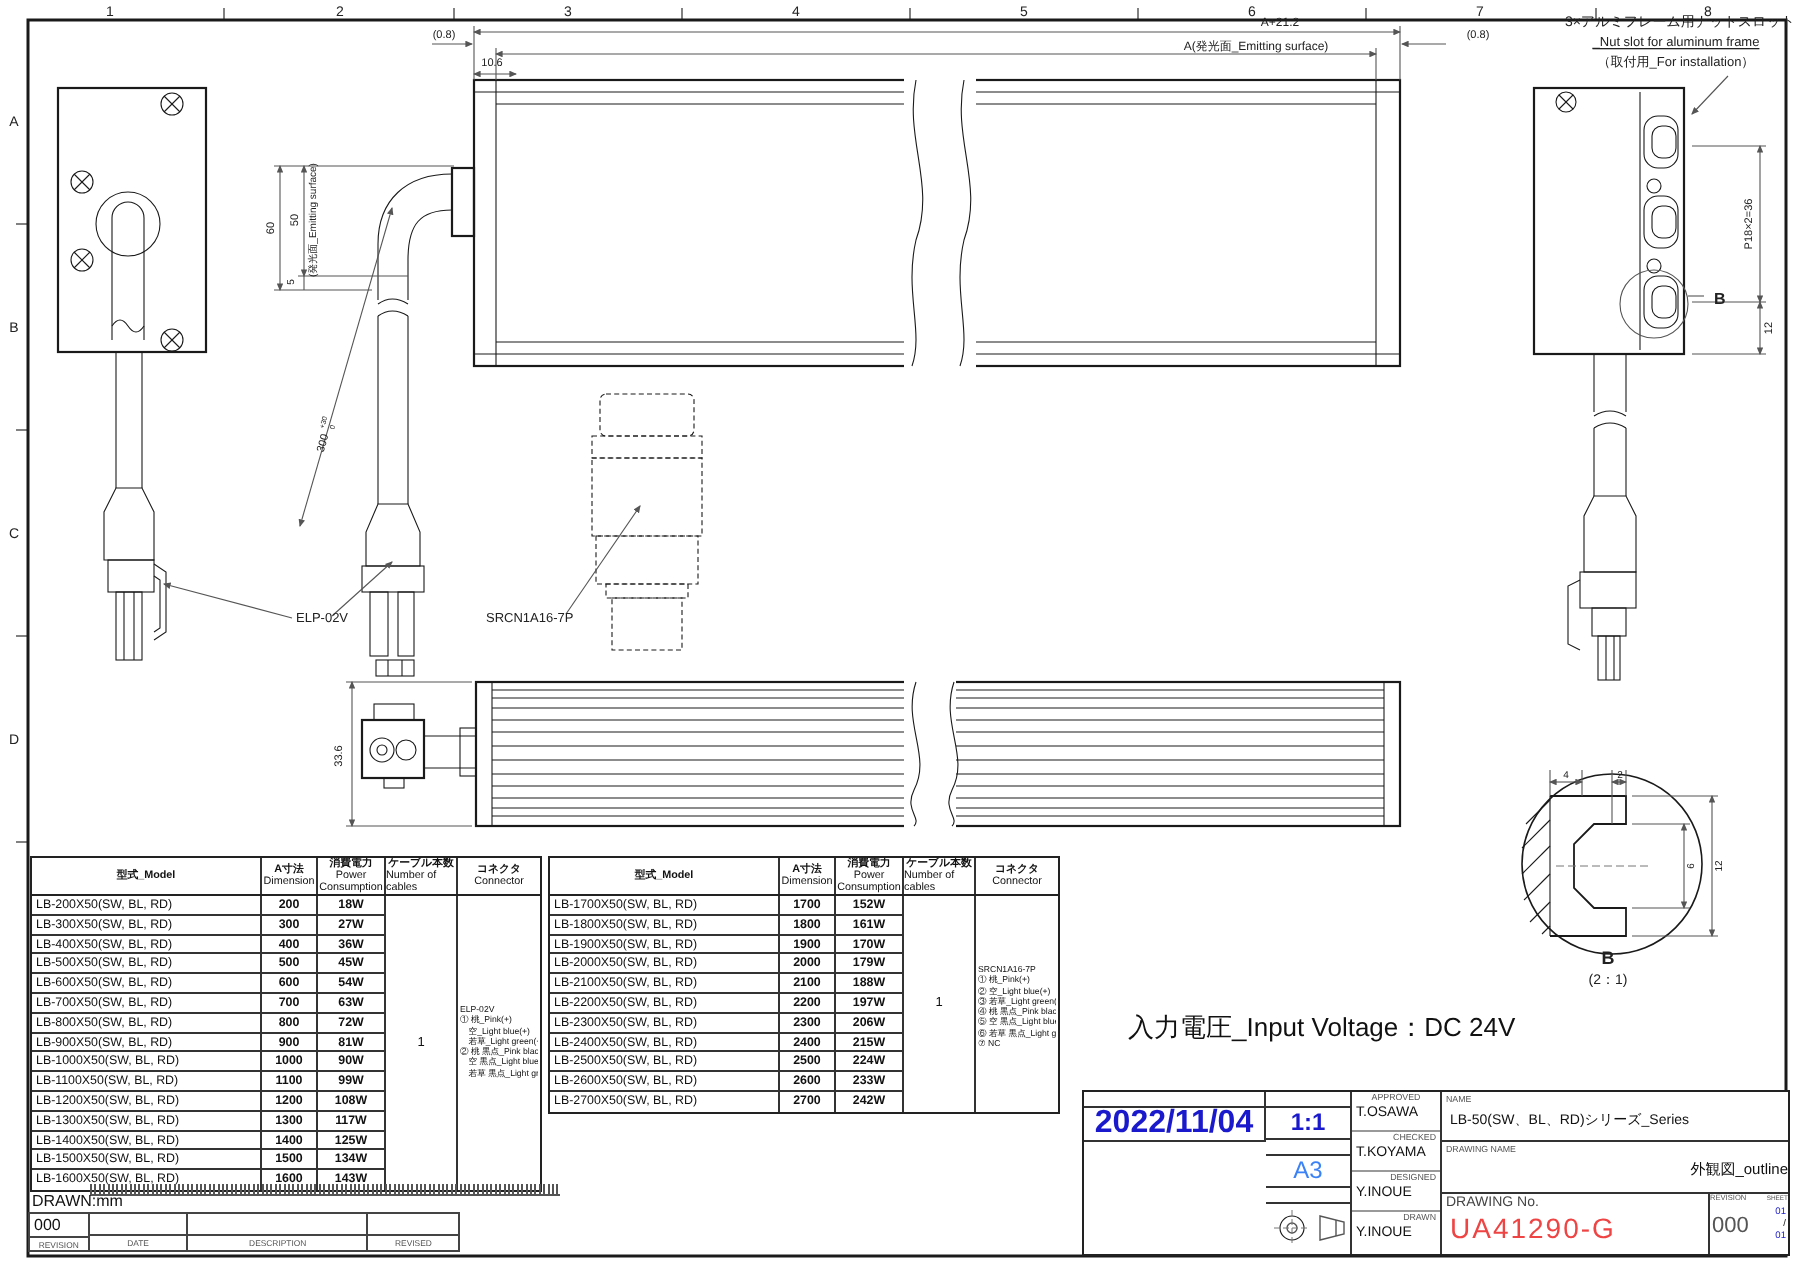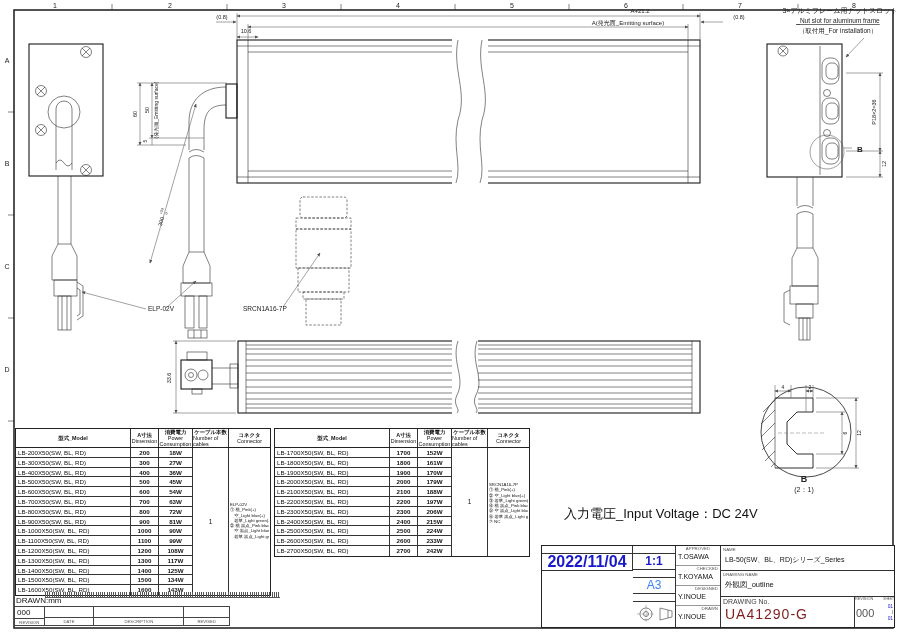--- a/index.html
+++ b/index.html
@@ -594,25 +594,25 @@
     <div class="lab" style="text-align:right;padding-right:2px;height:7px;">DRAWN</div>
     <div class="rname" style="padding-left:2px;height:12px;">Y.INOUE</div>
   </div>
 
   <div class="cell bb" style="left:179px;top:0;width:173px;height:25px;">
     <div class="lab" style="padding:1px 0 0 2px;">NAME</div>
     <div style="font-size:7px;padding:3px 0 0 4px;">LB-50(SW、BL、RD)シリーズ_Series</div>
   </div>
   <div class="cell bb" style="left:179px;top:25px;width:173px;height:26px;">
     <div class="lab" style="padding:1px 0 0 2px;">DRAWING  NAME</div>
-    <div style="font-size:7.5px;padding:3px 0 0 4px;">外観図_outline</div>
+    <div style="font-size:7.5px;padding:3px 0 0 4px;text-align:right;">外観図_outline</div>
   </div>
   <div class="cell br" style="left:179px;top:51px;width:134px;height:30px;">
     <div style="font-size:7px;color:#444;padding:1px 0 0 2px;">DRAWING No.</div>
-    <div style="font-size:14px;color:#7f1d1d;padding:1px 0 0 4px;letter-spacing:1px;">UA41290-G</div>
+    <div style="font-size:14px;color:#ef4444;padding:1px 0 0 4px;letter-spacing:1px;">UA41290-G</div>
   </div>
   <div class="cell" style="left:313px;top:51px;width:39px;height:30px;">
     <div style="display:flex;justify-content:space-between;">
       <span class="lab" style="font-size:3.8px;">REVISION</span>
       <span class="lab" style="font-size:3.2px;">SHEET</span>
     </div>
     <div style="display:flex;justify-content:space-between;align-items:center;height:22px;">
       <span style="font-size:11px;color:#555;padding-left:1px;">000</span>
       <span style="display:flex;flex-direction:column;align-items:flex-end;line-height:6px;font-size:4.8px;padding-right:1px;">
         <span class="blue">01</span>

